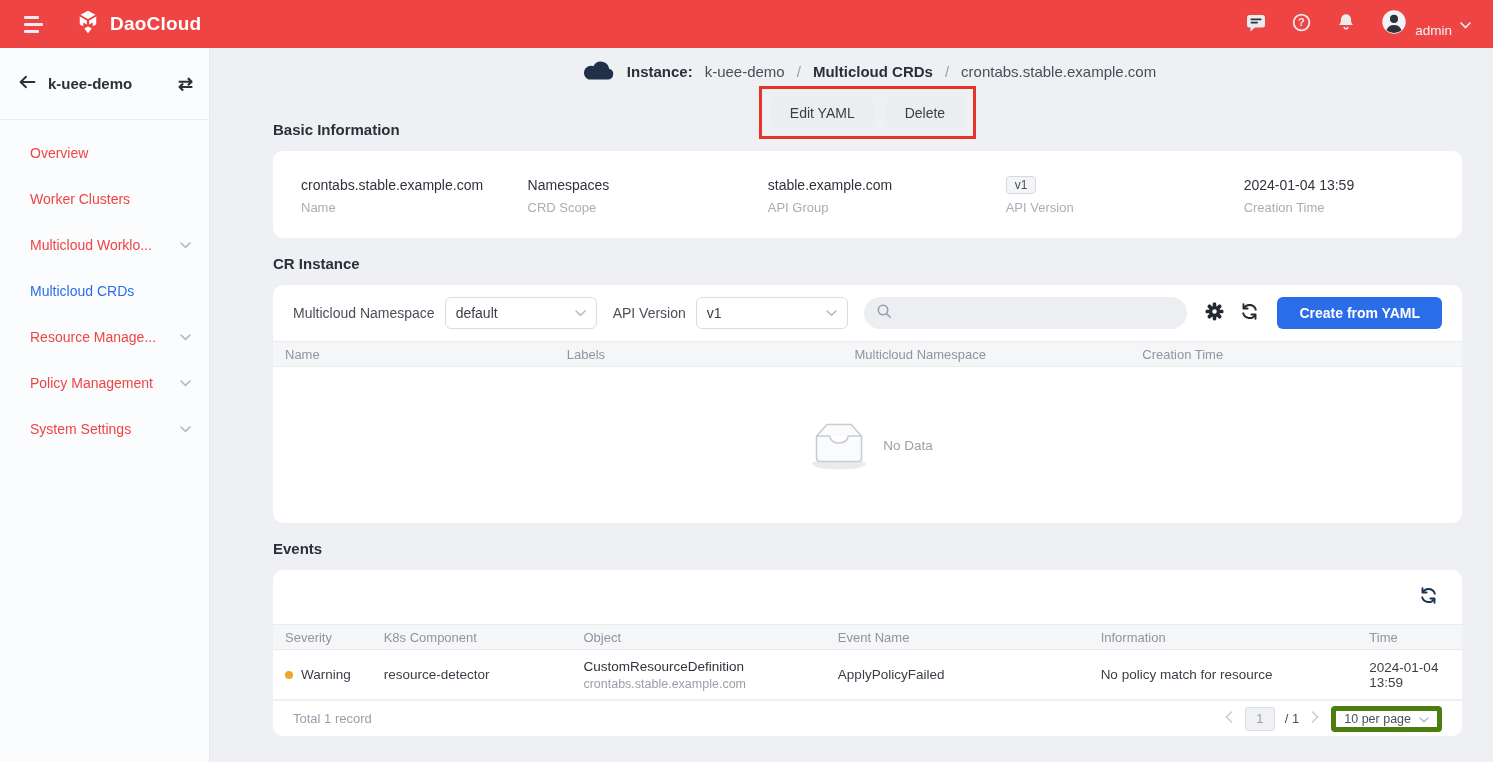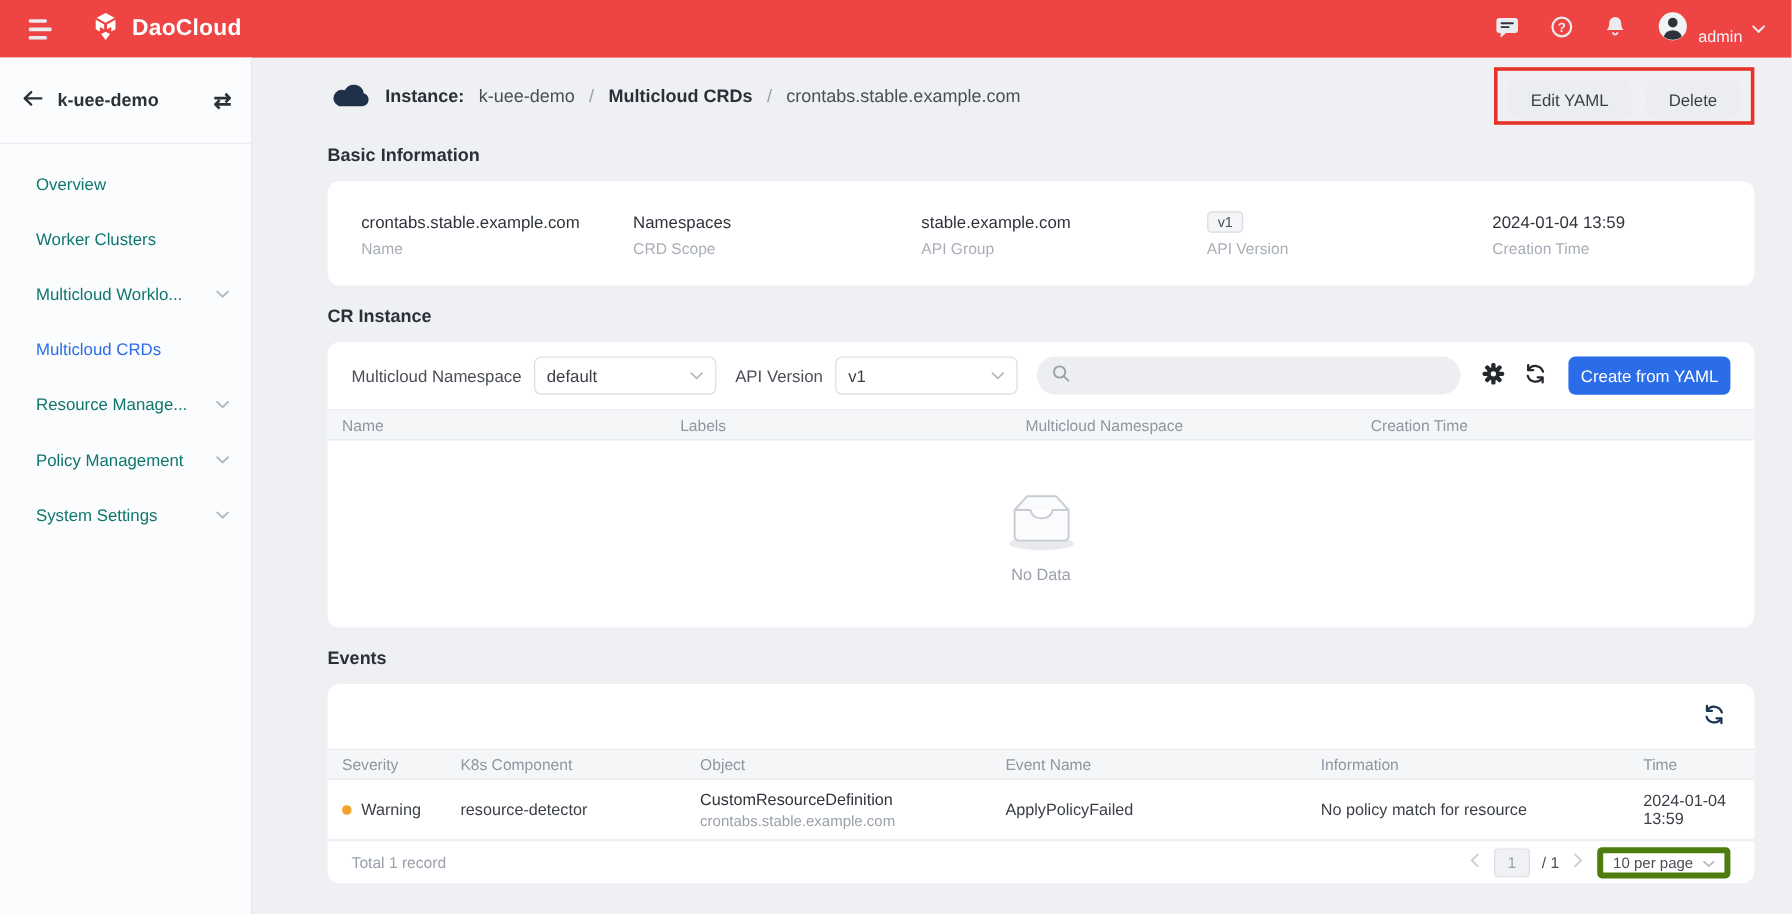--- a/index.html
+++ b/index.html
@@ -24,27 +24,27 @@
   
   .layout { display:flex; height:714px;gap:36px; }
 
   
   .sidebar { width:210px; background:#fbfcfd; border-right:1px solid #e7e9ed; flex-shrink:0; }
   .sidebar-header { height:72px; display:flex; align-items:center; padding:0 16px; border-bottom:1px solid #eaecef; }
   .back-btn { background:none; border:none; display:flex; padding:2px; }
   .sidebar-title { font-size:15px; font-weight:700; color:#2c3138; margin-left:10px; }
   .switch-btn { background:none; border:none; margin-left:auto; font-size:18px; font-weight:700; color:#2c3138; line-height:1; }
   .sidebar-nav { padding-top:10px; }
-  .nav-item { height:46px; display:flex; align-items:center; padding:0 18px 0 30px; font-size:14px; color:#0f766e; cursor:pointer; }
+  .nav-item { height:46px; display:flex; align-items:center; padding:0 18px 0 30px; font-size:14px; color:#ef4444; cursor:pointer; }
   .nav-item .chev { margin-left:auto; display:flex; }
   .nav-item.active { color:#2b6de9; }
 
   
   .main { flex:1; padding:0 31px 0 27px; overflow:hidden; }
-  .page-header { margin-top:8px; height:48px; display:flex; justify-content:space-between; }
+  .page-header { margin-top:8px; height:48px; display:flex; align-items:center; justify-content:space-between;flex-direction:column; }
   .breadcrumb { display:flex; align-items:center; gap:10px; font-size:15px; color:#4a4f57; }
   .crumb-prefix { font-weight:700; color:#2b3038; margin-right:2px; }
   .crumb-sep { color:#9aa0aa; padding:0 2px; }
   .crumb.bold { font-weight:700; color:#2b3038; }
   .crumb { cursor:pointer; }
   .highlight-box { border:3px solid #e5352b; padding:7px 9px; display:flex; gap:12px; }
   .soft-btn { background:#ecedf1; border:none; border-radius:8px; height:33px; padding:0 19px; font-size:14px; color:#3a3f47; }
 
   .section-title { font-size:15px; font-weight:700; color:#2b3038; margin:17px 0 13px; }
   .card { background:#fff; border-radius:10px; }
@@ -56,30 +56,30 @@
   .badge { display:inline-block; border:1px solid #d6d9df; background:#f4f5f7; border-radius:4px; padding:1px 8px; font-size:12px; color:#4a4f57; }
 
   
   .cr-filters { padding:12px 20px; display:flex; align-items:center; }
   .filter-label { font-size:14px; color:#4a4f57; margin-right:10px; white-space:nowrap; }
   .select-box { width:152px; height:32px; border:1px solid #d9dce2; border-radius:6px; background:#fff; display:flex; align-items:center; padding:0 10px; font-size:14px; color:#3a3f47; cursor:pointer; margin-right:16px; }
   .select-box .sel-chev { margin-left:auto; display:flex; }
   .search-box { flex:1; height:32px; background:#eceef2; border-radius:16px; display:flex; align-items:center; padding:0 12px; margin:0 14px 0 0; }
   .search-box input { border:none; background:transparent; outline:none; flex:1; font-size:13.5px; margin-left:8px; color:#3a3f47; font-family:inherit; }
   .icon-btn { background:none; border:none; padding:4px; display:flex; margin-right:8px; color:#23272e; }
-  .primary-btn { background:#2b6de9; color:#fff; border:none; border-radius:6px; height:32px; padding:0 10px; font-size:14px; margin-left:6px; }
+  .primary-btn { background:#2b6de9; color:#fff; border:none; border-radius:6px; height:32px; padding:0 22px; font-size:14px; margin-left:6px;font-weight:bold; }
 
   .thead { display:flex; height:26px; align-items:center; background:#f5f6f8; border-top:1px solid #e9ebef; border-bottom:1px solid #e9ebef; font-size:13px; color:#8f95a1; }
   .th { padding-left:12px; }
   .cr-head .th:nth-child(1){ width:23.7%; }
   .cr-head .th:nth-child(2){ width:24.2%; }
   .cr-head .th:nth-child(3){ width:24.2%; }
   .cr-head .th:nth-child(4){ width:24.6%; }
   .cr-head .th:nth-child(5){ flex:1; }
-  .empty-state { height:156px; display:flex; flex-direction:column; align-items:center; justify-content:center; gap:7px; color:#9aa0aa; font-size:13.5px; }
+  .empty-state { height:156px; display:flex; flex-direction:row; align-items:center; justify-content:center; gap:7px; color:#9aa0aa; font-size:13.5px; }
 
   
   .events-toolbar { height:54px; display:flex; align-items:center; justify-content:flex-end; padding:0 20px; }
   .events-toolbar .icon-btn { color:#1c3554; margin-right:0; }
   .ev-head .th:nth-child(1){ width:8.3%; }
   .ev-head .th:nth-child(2){ width:16.8%; }
   .ev-head .th:nth-child(3){ width:21.4%; }
   .ev-head .th:nth-child(4){ width:22.1%; }
   .ev-head .th:nth-child(5){ width:22.6%; }
   .ev-head .th:nth-child(6){ flex:1; }

